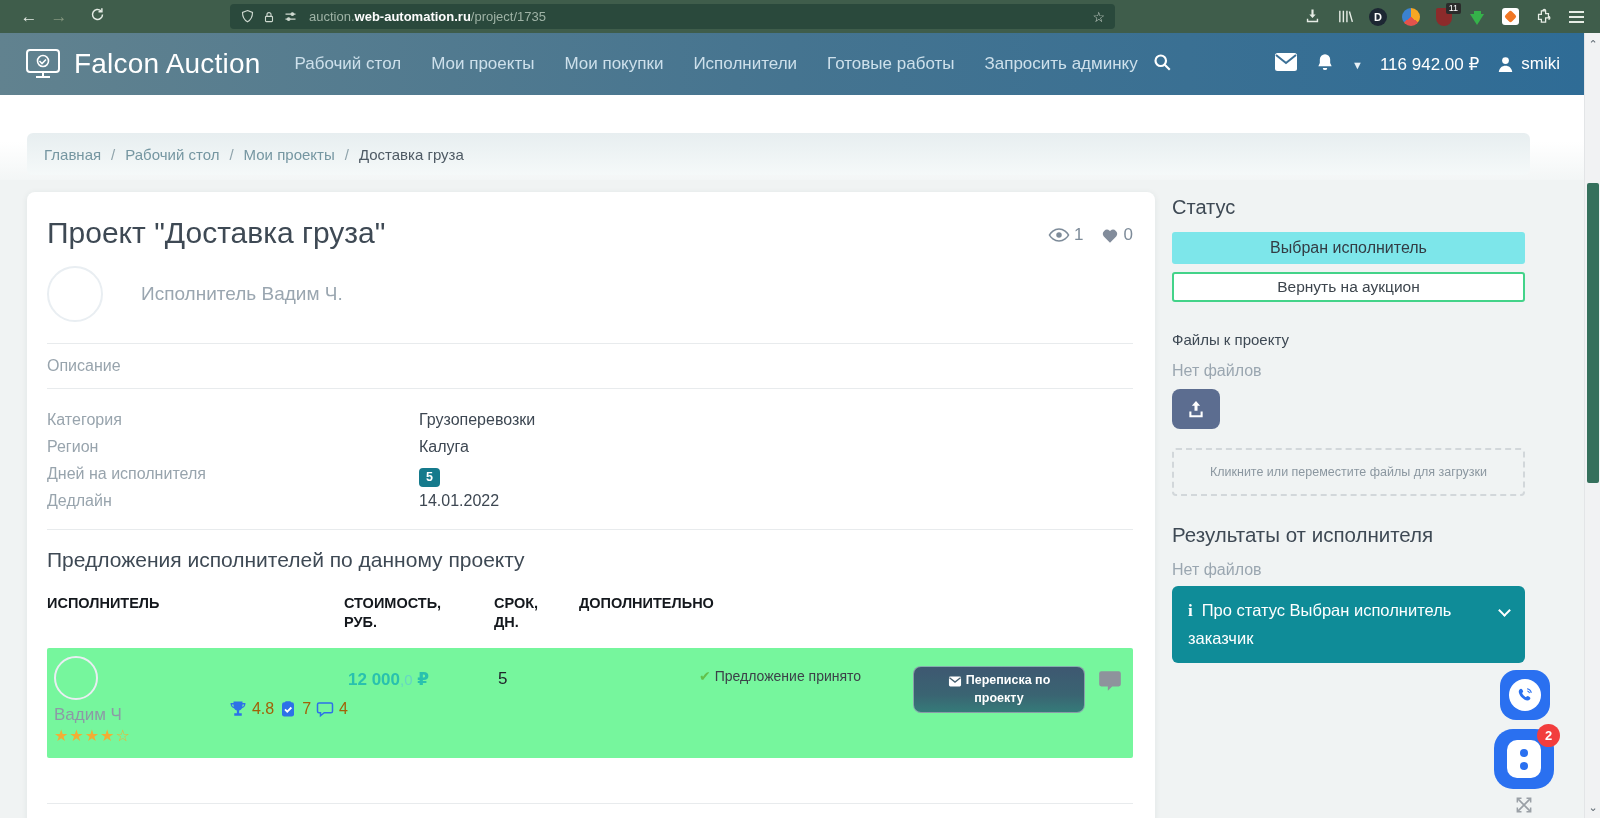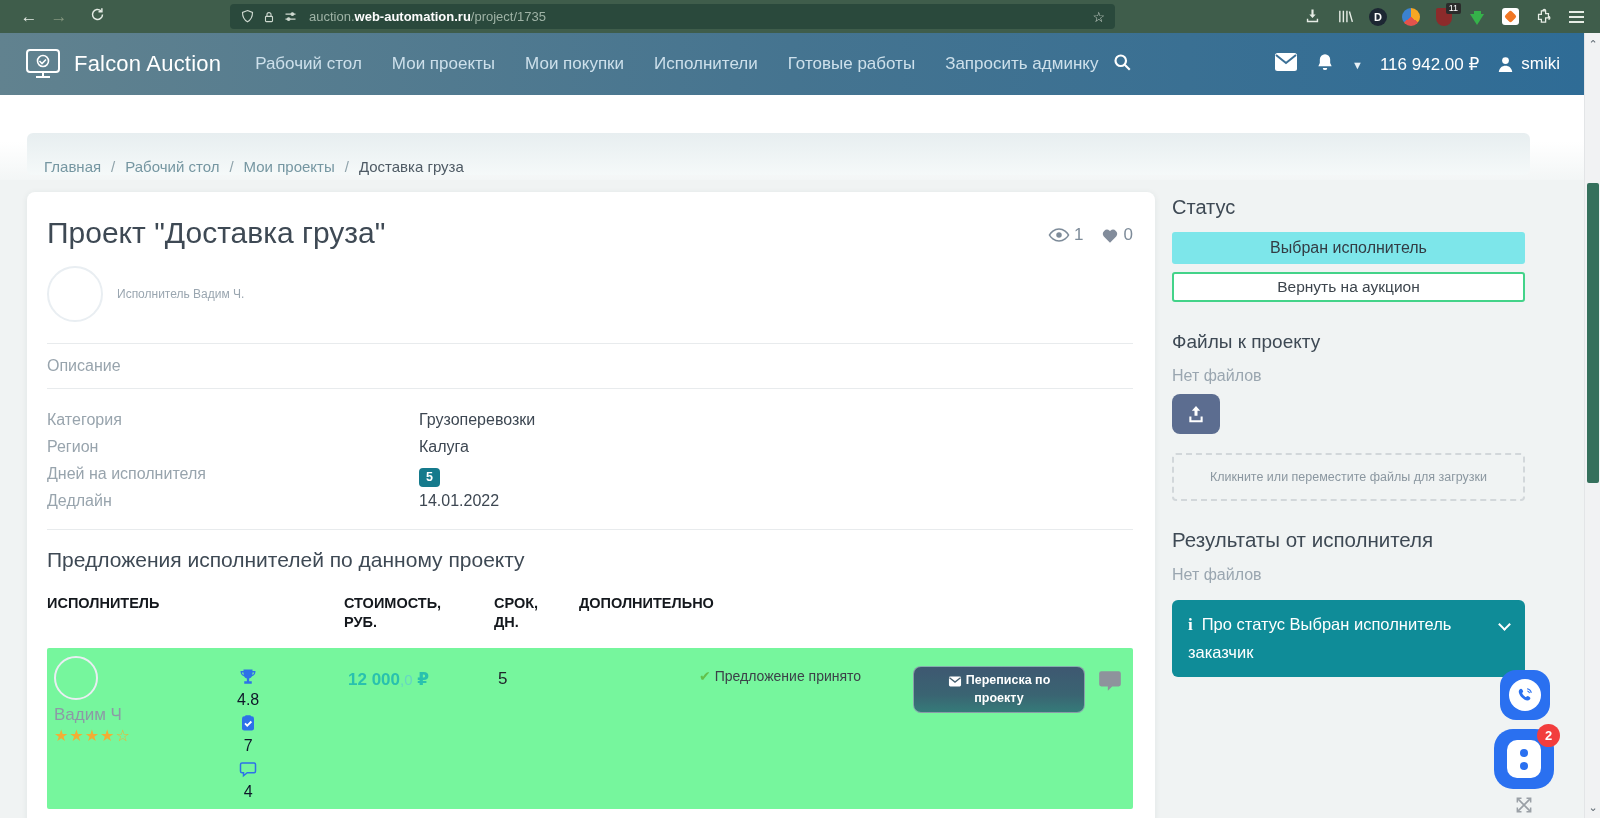--- a/index.html
+++ b/index.html
@@ -26,92 +26,92 @@
   .green-arrow { width:0; height:0; border-left:7px solid transparent; border-right:7px solid transparent; border-top:11px solid #35b24a; position:relative; top:3px; }
   .green-arrow::before { content:""; position:absolute; left:-3.5px; top:-14px; width:7px; height:5px; background:#35b24a; }
   .orange-ext { width:17px; height:17px; border-radius:3px; background:#fff; display:flex; align-items:center; justify-content:center; }
   .orange-ext i { width:9px; height:9px; background:#f07724; border-radius:2px; transform:rotate(45deg); }
   .hamburger { display:flex; flex-direction:column; gap:3px; }
   .hamburger i { width:15px; height:2px; background:#e6ece5; }
 
   
   .mainnav { position:absolute; top:33px; left:0; width:1584px; height:62px; background:linear-gradient(90deg,#61828f 0%,#457490 50%,#2f6c96 100%); display:flex; align-items:center; padding:0 24px; color:#fff; }
   .brand { display:flex; align-items:center; gap:12px; cursor:pointer; }
-  .brand-name { font-size:22px; letter-spacing:.2px; }
+  .brand-name { font-size:28px; letter-spacing:.2px; }
   .menu { display:flex; align-items:center; gap:30px; margin-left:34px; }
   .menu span { font-size:17px; color:#cde0eb; cursor:pointer; white-space:nowrap; }
   .nav-search { margin-left:14px; color:#fff; cursor:pointer; }
   .nav-right { margin-left:auto; display:flex; align-items:center; gap:17px; }
   .nav-caret { font-size:11px; color:#e8f1f6; position:relative; top:1px; }
   .balance { font-size:17px; }
   .user-chip { display:flex; align-items:center; gap:6px; font-size:17px; cursor:pointer; }
 
   
   .page-top-strip { position:absolute; top:95px; left:0; width:1584px; height:85px; background:linear-gradient(180deg,#ffffff 55%,#f3f6f6 100%); }
-  .crumbbar { position:absolute; left:27px; top:133px; width:1503px; height:42px; background:linear-gradient(180deg,#e7eef0,#f5f9f9); border-radius:6px; display:flex; align-items:flex-end; padding:0 17px; font-size:15px; }
+  .crumbbar { position:absolute; left:27px; top:133px; width:1503px; height:42px; background:linear-gradient(180deg,#e7eef0,#f5f9f9); border-radius:6px; display:flex; align-items:center; padding:0 17px; font-size:15px; }
   .crumb { color:#7596a1; cursor:pointer; }
   .crumb-sep { color:#8fa3ab; margin:0 10px; }
   .crumb-cur { color:#4e5a64; }
 
   
   .card { position:absolute; left:27px; top:192px; width:1128px; height:700px; background:#fff; border-radius:8px; box-shadow:0 1px 6px rgba(40,60,70,.08); padding:24px 22px 0 20px; }
   .title-row { display:flex; align-items:flex-start; }
   h1 { font-size:30px; font-weight:normal; color:#3e4954; }
   .counts { margin-left:auto; display:flex; align-items:center; gap:16px; color:#7d8b99; font-size:17px; padding-top:8px; }
   .count { display:flex; align-items:center; gap:4px; }
   .avatar { border-radius:50%; border:2px solid #e9eef2;
     background:
       radial-gradient(ellipse 28% 20% at 50% 24%, #3e3227 99%, transparent 100%),
       radial-gradient(circle 20% at 50% 38%, #e9c29b 98%, transparent 100%),
       radial-gradient(ellipse 46% 26% at 50% 94%, #6d7789 99%, transparent 100%),
       linear-gradient(180deg,#9fc0d8,#d7e6f0);
   }
   .av56 { width:56px; height:56px; }
   .av44 { width:44px; height:44px; }
   .performer-row { display:flex; align-items:center; gap:14px; margin-top:16px; }
-  .performer-label { font-size:12px; color:#9aa6b0; }
+  .performer-label { font-size:19px; color:#9aa6b0;margin-left:24px; }
   .hr { border:none; border-top:1px solid #e8ebed; }
   .desc-label { font-size:16px; color:#98a4ad; margin:13px 0; }
   .fields { margin-top:17px; }
   .frow { display:grid; grid-template-columns:372px auto; font-size:16px; line-height:27px; }
   .flabel { color:#98a4ad; }
   .fvalue { color:#3d4752; }
   .badge-days { display:inline-block; background:#157a8c; color:#fff; font-size:12.5px; font-weight:bold; line-height:17px; padding:1px 7px; border-radius:4px; position:relative; top:2px; }
   .offers-heading { font-size:21px; font-weight:normal; color:#3e4954; margin-top:18px; }
   .thead { display:grid; grid-template-columns:297px 150px 85px auto; margin-top:22px; font-size:14.5px; font-weight:bold; color:#14181d; line-height:19px; }
   .offer-row { margin-top:16px; background:#76f69d; border-radius:2px; min-height:110px; display:grid; grid-template-columns:297px 150px 85px auto; padding:8px 10px 8px 4px; }
   .perf-cell { display:flex; }
   .perf-left { width:186px; padding-left:3px; }
   .perf-name { font-size:17px; color:#8d99a6; margin-top:5px; }
   .perf-stars { font-size:16px; color:#f3ae34; letter-spacing:1px; margin-top:1px; cursor:pointer; }
-  .perf-stats { display:flex; align-items:center; gap:5px; margin-top:12px; font-size:16px; color:#0f172a;flex-direction:column; }
+  .perf-stats { display:flex; align-items:center; gap:5px; margin-top:12px; font-size:16px; color:#a16207; }
   .perf-stats svg { color:#2d71e8; }
   .price-cell { padding-top:13px; font-size:17px; color:#29c1ae; font-weight:bold; }
   .price-frac { color:#66d6c3; font-weight:normal; font-size:15px; }
   .price-cur { font-weight:bold; }
   .term-cell { padding-top:13px; font-size:17px; color:#20262c; }
   .extra-cell { display:flex; align-items:flex-start; padding-top:10px; }
   .status-ok { margin-left:116px; width:190px; font-size:14px; color:#3b4148; line-height:1.55; }
   .check { color:#62c14b; font-weight:bold; margin-right:4px; }
   .msg-btn { margin-left:auto; width:172px; border:1px solid rgba(255,255,255,.4); border-radius:8px; background:linear-gradient(180deg,#3e5871 0%,#3a6472 62%,#357b79 100%); color:#fff; font-family:inherit; font-size:12.5px; font-weight:bold; line-height:1.4; padding:5px 8px; cursor:pointer; }
   .msg-btn svg { vertical-align:-3px; margin-right:4px; }
   .row-chat { margin-left:12px; color:#8e939c; margin-top:2px; cursor:pointer; }
   .bottom-hr { margin-top:45px; }
 
   
   .sidebar { position:absolute; left:1172px; top:196px; width:353px; }
   .sb-h { font-size:20px; font-weight:normal; color:#3e4954; }
   .status-btn { margin-top:13px; width:100%; background:#7de6ea; border:none; border-radius:3px; font-family:inherit; font-size:16px; color:#333c44; padding:7px 0; cursor:pointer; }
   .return-btn { margin-top:8px; width:100%; background:#fff; border:2px solid #43d389; border-radius:3px; font-family:inherit; font-size:15.5px; color:#3d454d; padding:4px 11px; cursor:pointer; }
-  .sb-files-h { margin-top:29px; font-size:19px; }
+  .sb-files-h { margin-top:29px; font-size:15px; }
   .no-files { margin-top:14px; font-size:16px; color:#9aa6b0; }
   .upload-btn { margin-top:9px; width:48px; height:40px; background:#5c6d90; border:none; border-radius:8px; color:#fff; display:flex; align-items:center; justify-content:center; cursor:pointer; }
   .dropzone { margin-top:19px; border:2px dashed #d2d7da; border-radius:4px; padding:15px 30px; text-align:center; font-size:12.5px; color:#8b97a0; cursor:pointer; }
   .sb-results-h { margin-top:27px; font-size:20.5px; }
-  .info-panel { position:relative; margin-top:16px; background:#0f8c98; border-radius:6px; color:#fff; font-size:16.5px; line-height:1.65; padding:11px 40px 11px 16px; cursor:pointer; }
+  .info-panel { position:relative; margin-top:7px; background:#0f8c98; border-radius:6px; color:#fff; font-size:16.5px; line-height:1.65; padding:11px 40px 11px 16px; cursor:pointer; }
   .info-i { font-weight:bold; font-family:"Liberation Serif",serif; margin-right:9px; font-size:17px; }
   .panel-chevron { position:absolute; right:16px; top:20px; width:9px; height:9px; border-right:2.5px solid #fff; border-bottom:2.5px solid #fff; transform:rotate(45deg); }
 
   
   .fab { position:absolute; background:#2a70f0; display:flex; align-items:center; justify-content:center; cursor:pointer; }
   .fab-viber { left:1500px; top:670px; width:50px; height:50px; border-radius:16px; }
   .viber-inner { width:32px; height:32px; background:#fff; border-radius:50%; display:flex; align-items:center; justify-content:center; }
   .fab-chat { left:1494px; top:729px; width:60px; height:60px; border-radius:19px; }
   .chat-inner { width:34px; height:38px; background:#fff; border-radius:10px; display:flex; flex-direction:column; align-items:center; justify-content:center; gap:5px; }
   .chat-inner i { width:8px; height:8px; border-radius:50%; background:#2a70f0; }

